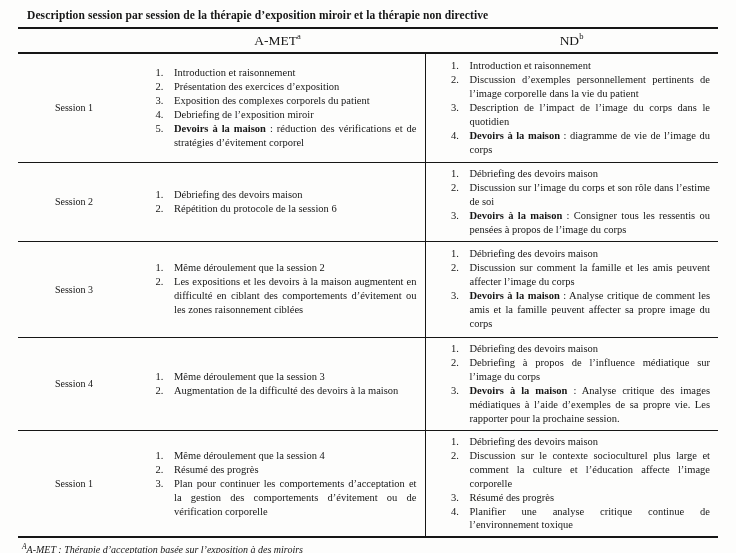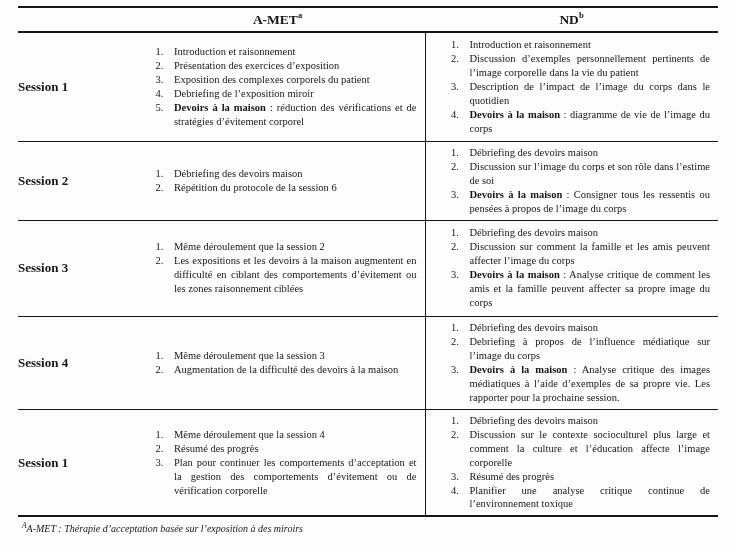--- a/index.html
+++ b/index.html
@@ -23,31 +23,31 @@
     margin:6px 18px 0 18px;
     border-top:2.5px solid #161616;
     border-bottom:2.5px solid #161616;
   }
   col.c-label { width:112px; }
   col.c-amet  { width:295px; }
   col.c-nd    { width:293px; }
   thead th {
     border-bottom:2.5px solid #161616;
     font-size:13.5px;
-    font-weight:bold;
+    font-weight:normal;
     padding:2px 0 3px 0;
   }
   thead th sup { font-size:8.5px; }
   tbody td { vertical-align:middle; padding:4px 0; }
   tbody tr + tr td { border-top:1.8px solid #161616;margin-top:14px; }
   td.nd-cell { border-left:1.2px solid #161616; }
   td.session-label {
-    text-align:left;
-    font-weight:bold;
-    font-size:13px;
+    text-align:center;
+    font-weight:normal;
+    font-size:10px;
   }
   tbody tr:nth-child(1) { height:110px; }
   tbody tr:nth-child(2) { height:66px; }
   tbody tr:nth-child(3) { height:96px; }
   tbody tr:nth-child(4) { height:93px; }
   tbody tr:nth-child(5) { height:86px; }
   ol.steps {
     margin:0;
     padding:0 8px 0 36px;
   }
@@ -63,20 +63,21 @@
     font-size:10px;
     line-height:1.4;
   }
   .footnotes sup { font-size:7.5px; }
 </style>
 </head>
 <body>
 
 <div class="page">
 
+  <div class="doc-title">Description session par session de la thérapie d’exposition miroir et la thérapie non directive</div>
 
   <table class="sessions-table">
     <colgroup>
       <col class="c-label">
       <col class="c-amet">
       <col class="c-nd">
     </colgroup>
     <thead>
       <tr>
         <th></th>

